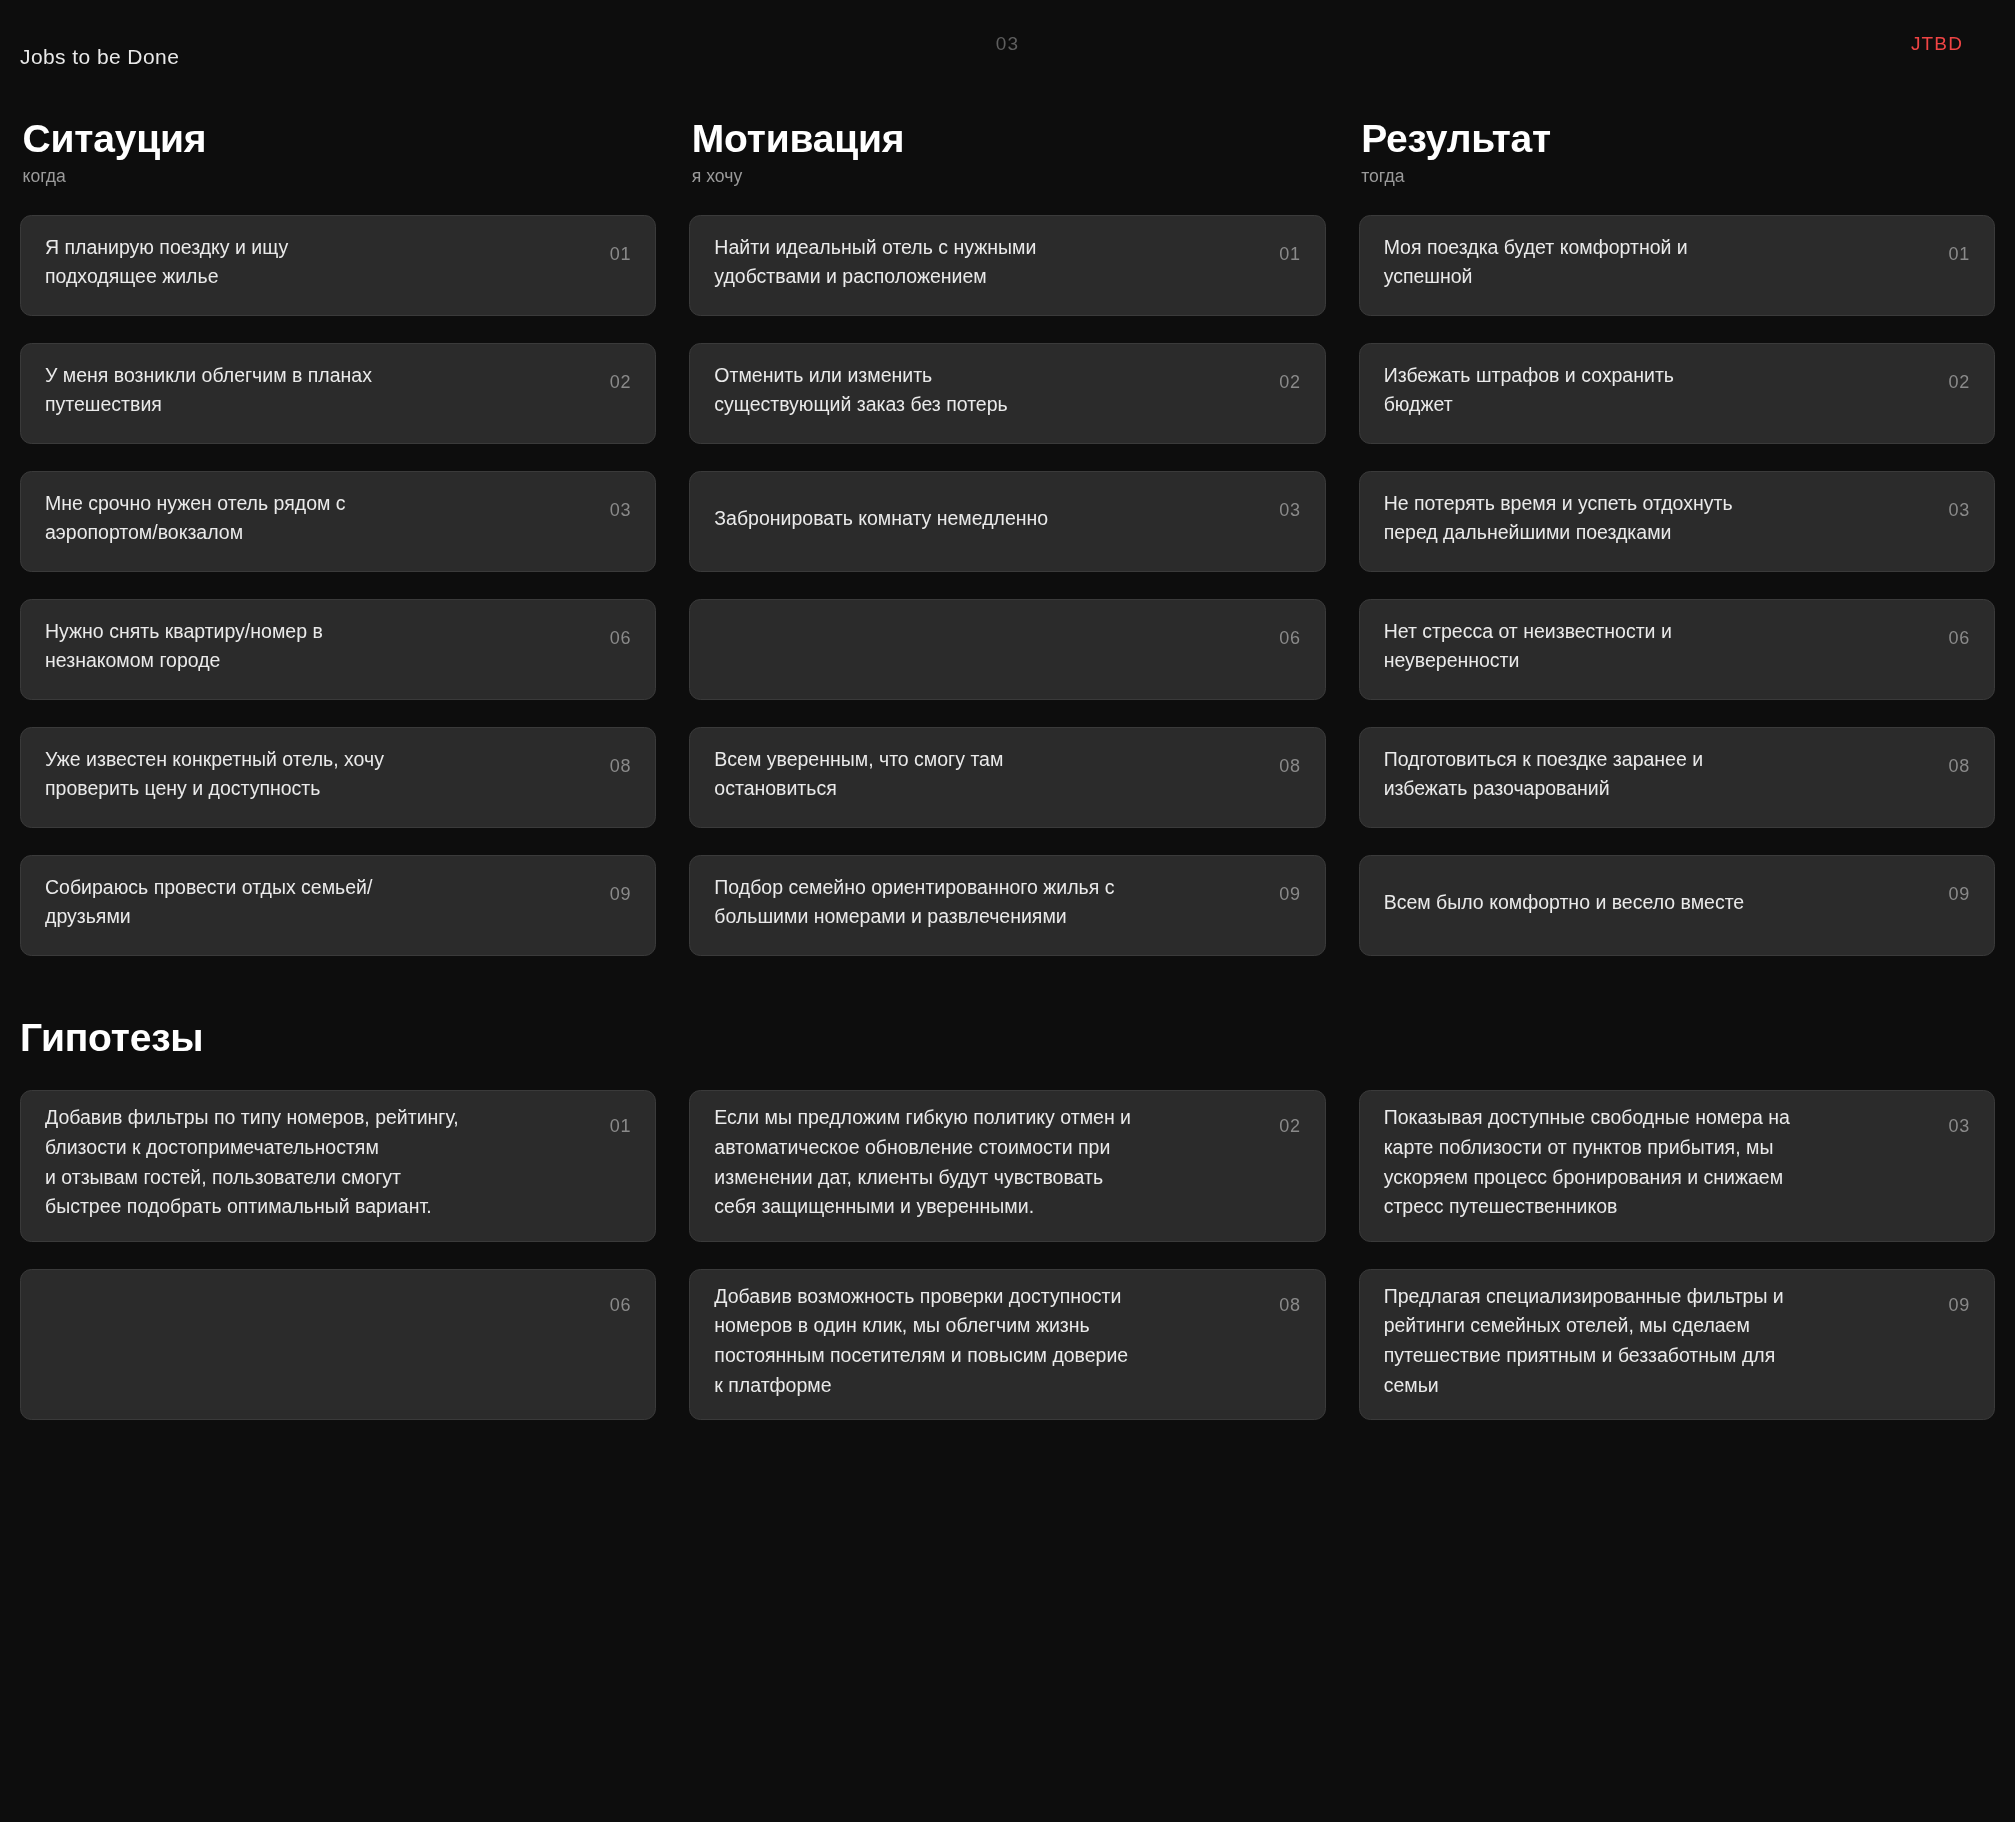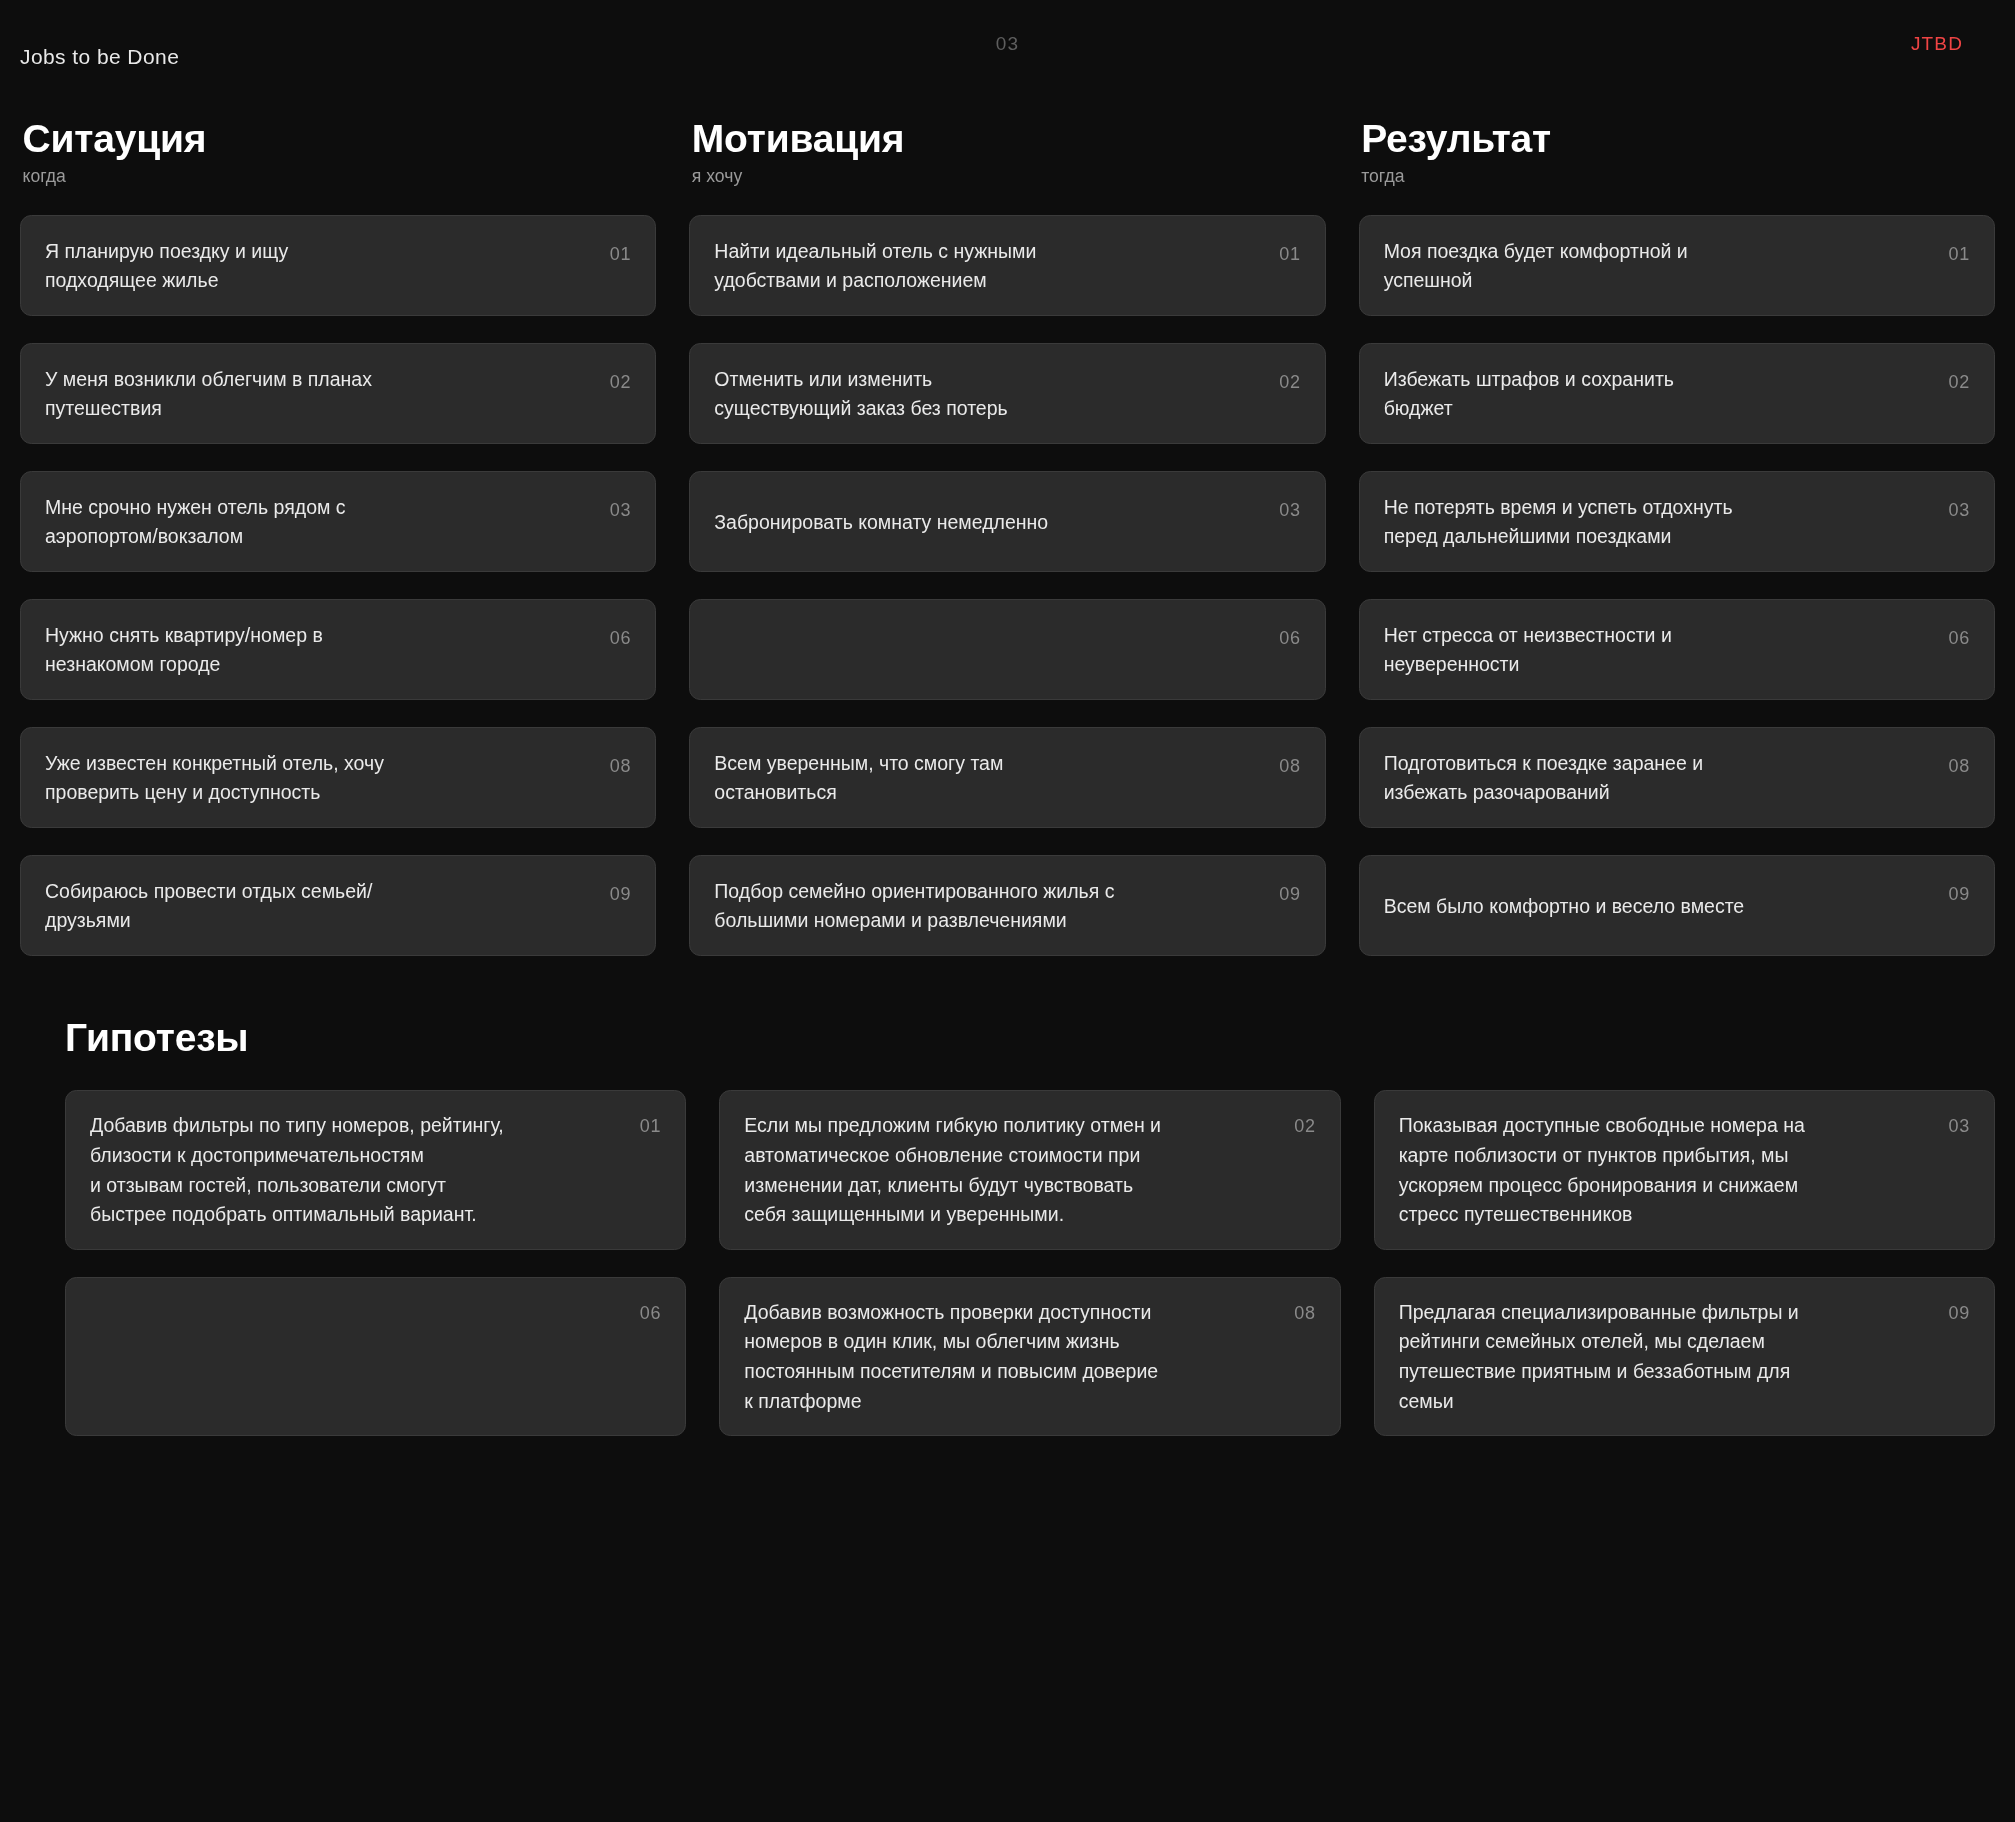--- a/index.html
+++ b/index.html
@@ -84,41 +84,41 @@
   }
 
   .card {
     position: relative;
     background: #2b2b2b;
     border: 0.6px solid #3a3a3a;
     border-radius: 11.3px;
     min-height: 101px;
     display: flex;
     align-items: center;
-    padding: 20px 76px 19px 24px;
+    padding: 12px 76px 19px 24px;
   }
   .card-text {
     font-size: 19.5px;
     line-height: 1.52;
     color: #eaeaea;
     font-weight: 400;
     white-space: pre-line;
   }
   .card-num {
     position: absolute;
     top: 28px;
     right: 24px;
     font-size: 18px;
     color: #8a8a8a;
     letter-spacing: 0.04em;
     font-weight: 400;
   }
 
   
-  .hyp-section { margin-top: 60px; margin-left: 45px; }
+  .hyp-section { margin-top: 60px; }
   .hyp-title {
     font-size: 39px;
     font-weight: 700;
     color: #ffffff;
     letter-spacing: -0.005em;
   }
   .hyp-grid {
     display: grid;
     grid-template-columns: repeat(3, 1fr);
     column-gap: 33px;

